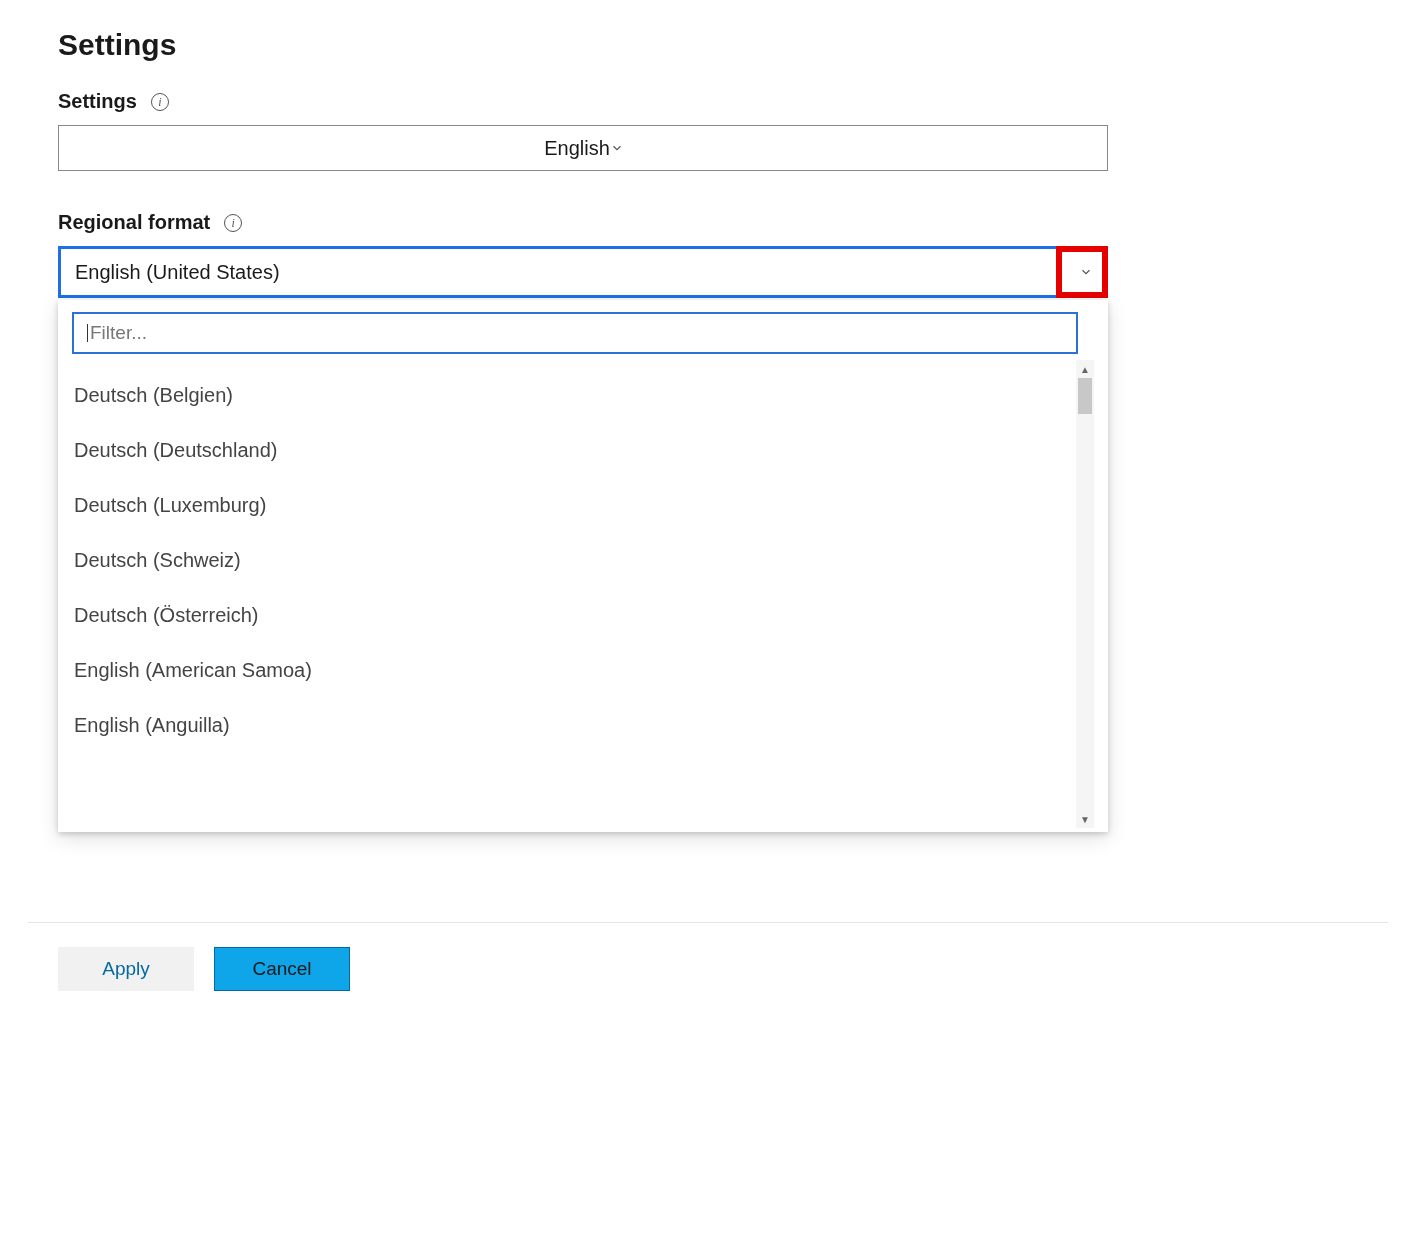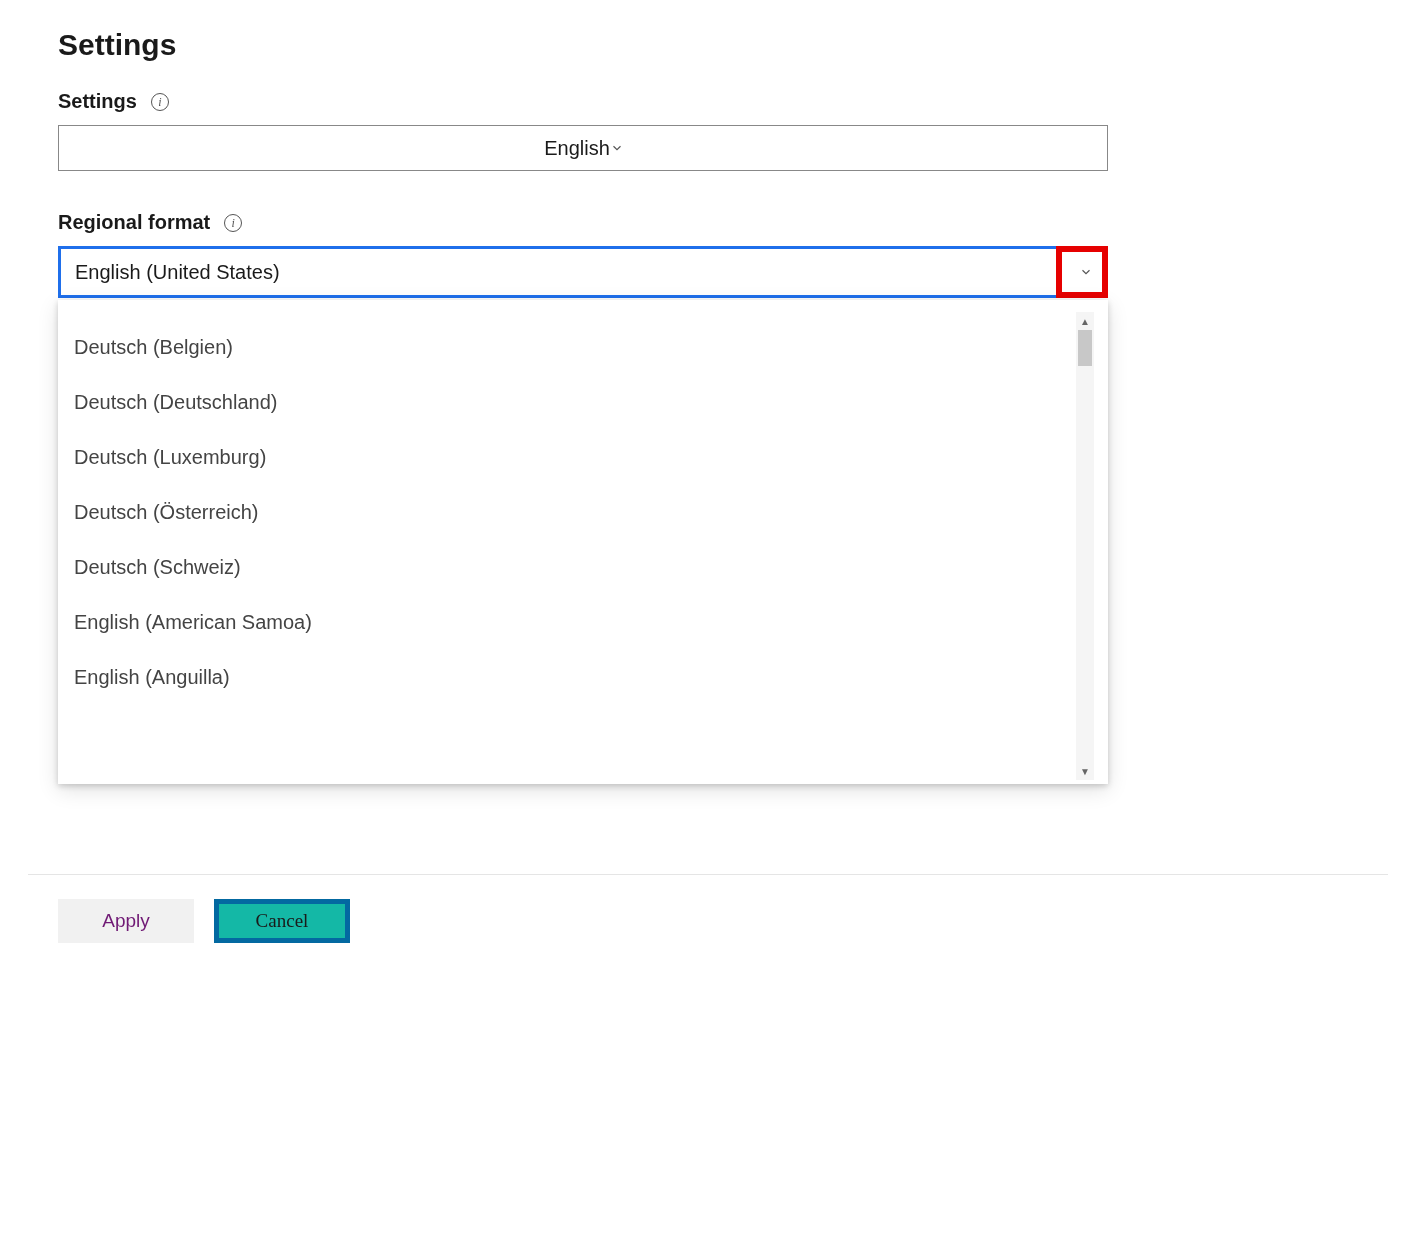--- a/index.html
+++ b/index.html
@@ -183,28 +183,27 @@
       height: 44px;
       padding: 0 26px;
       font-size: 19px;
       display: flex;
       align-items: center;
       justify-content: center;
       min-width: 136px;
     }
     .btn-apply {
       background: #f1f1f1;
-      color: #701a75;
+      color: #0369a1;
       border: none;
     }
     .btn-cancel {
-      background: #14b8a6;
-      color: #1a1a1a;
-      border: 5px solid #0369a1;
-      font-family: Liberation Serif, serif;
+      background: #0ea5e9;
+      color: #1a1a1a;
+      border: 1px solid #0369a1;
     }
   </style>
 </head>
 <body>
 
 <div class="content">
   <h1 class="page-title">Settings</h1>
 
   <div class="field-label-row">
     <div class="field-label">Settings</div>
@@ -224,27 +223,33 @@
   <div class="select-box-open">
     <span>English (United States)</span>
     <svg class="chevron" viewBox="0 0 24 24" fill="none" stroke="#555" stroke-width="2">
       <polyline points="6 9 12 15 18 9"></polyline>
     </svg>
     <div class="highlight-box"></div>
   </div>
 
   <div class="dropdown">
     <div class="dropdown-inner">
+      <div class="filter-input">
+        <span class="filter-input-text">
+          <span class="caret"></span>
+          <span class="filter-placeholder">Filter...</span>
+        </span>
+      </div>
       <div class="list-container">
         <div class="list">
           <div class="option">Deutsch (Belgien)</div>
           <div class="option">Deutsch (Deutschland)</div>
           <div class="option">Deutsch (Luxemburg)</div>
+          <div class="option">Deutsch (Schweiz)</div>
           <div class="option">Deutsch (Österreich)</div>
-          <div class="option">Deutsch (Schweiz)</div>
           <div class="option">English (American Samoa)</div>
           <div class="option">English (Anguilla)</div>
         </div>
         <div class="scrollbar">
           <div class="scroll-arrow-up">▲</div>
           <div class="scroll-thumb"></div>
           <div class="scroll-track-fill"></div>
           <div class="scroll-arrow-down">▼</div>
         </div>
       </div>

